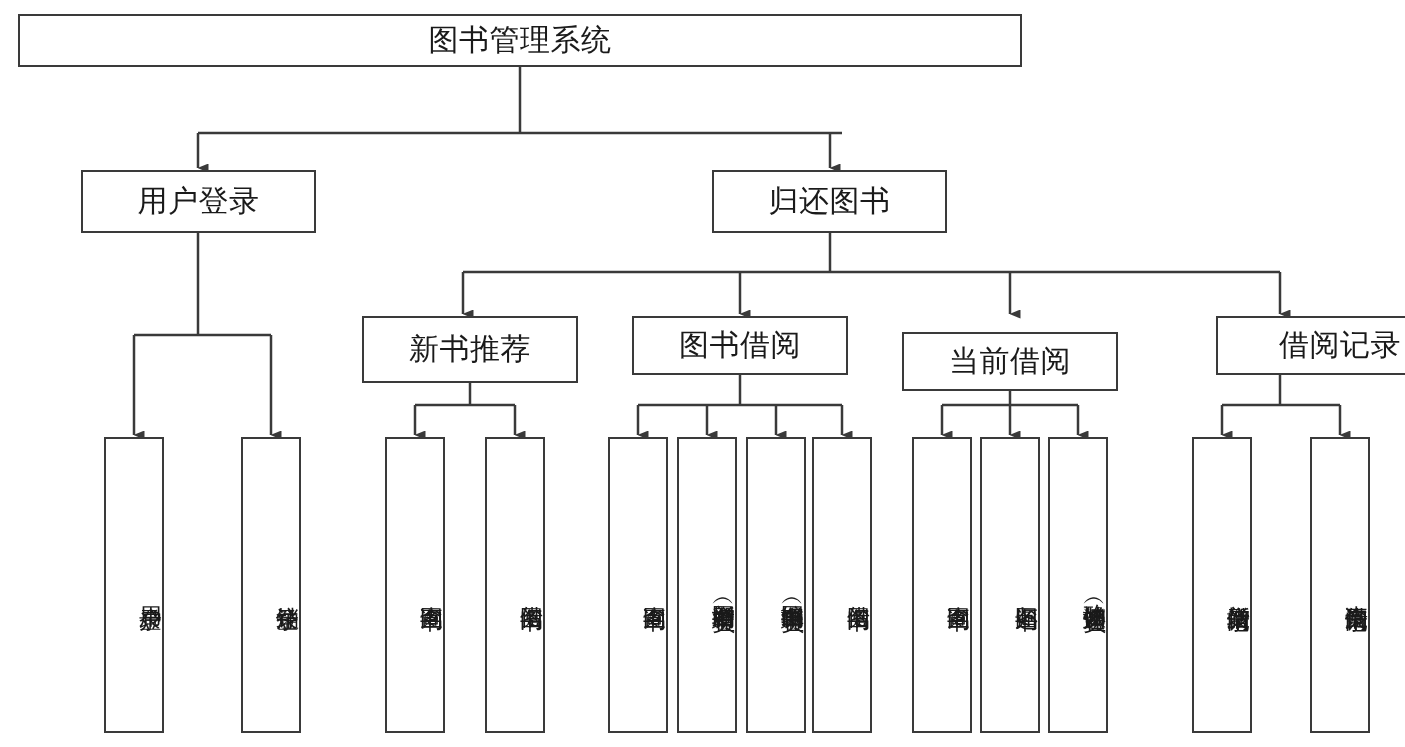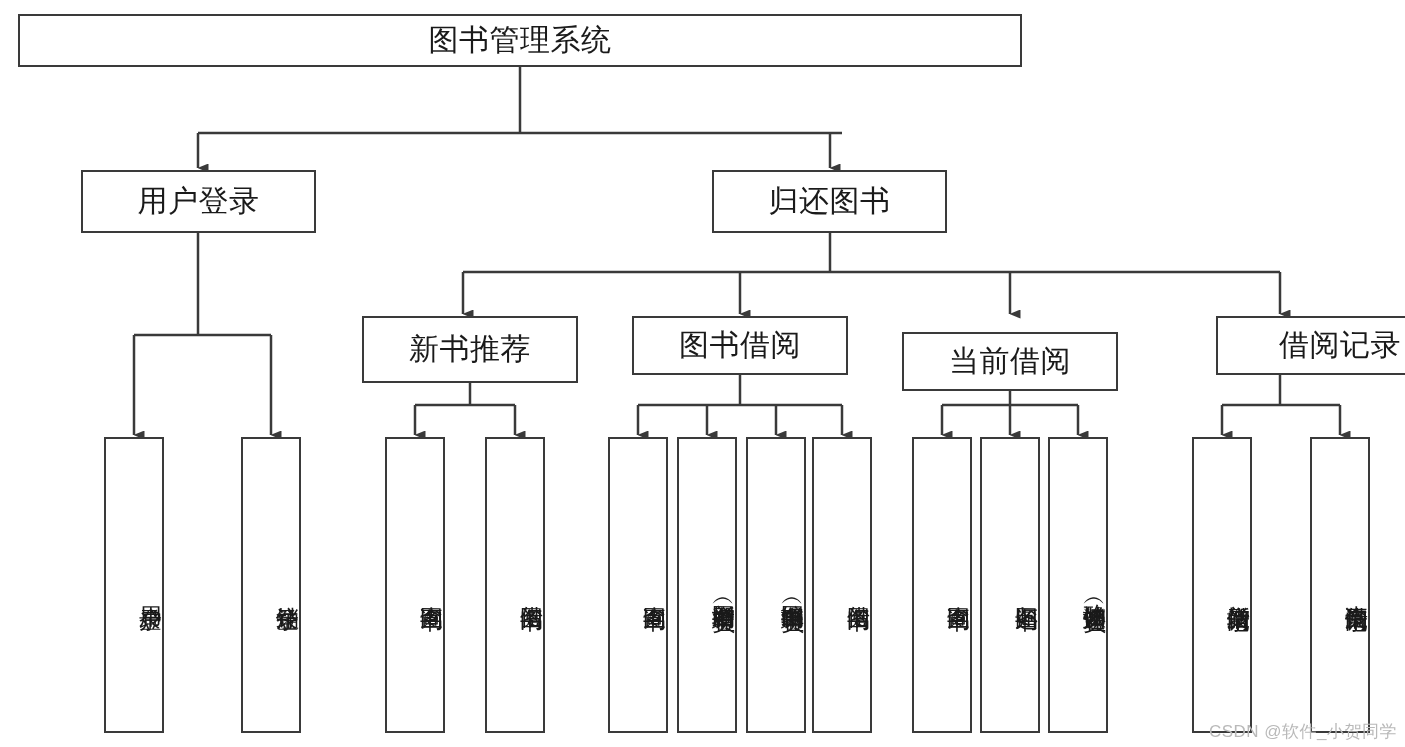--- a/index.html
+++ b/index.html
@@ -180,15 +180,14 @@
     <span class="vtext">确认归还（管理员）</span>
   </div>
 
   <div class="node v" style="left:1192px; top:437px; width:60px; height:296px;">
     <span class="vtext">新增借阅记录</span>
   </div>
   <div class="node v" style="left:1310px; top:437px; width:60px; height:296px;">
     <span class="vtext">查询借阅记录</span>
   </div>
 
-  <div class="watermark">CSDN @软件_小贺同学</div>
 
 </div>
 
 </body></html>

